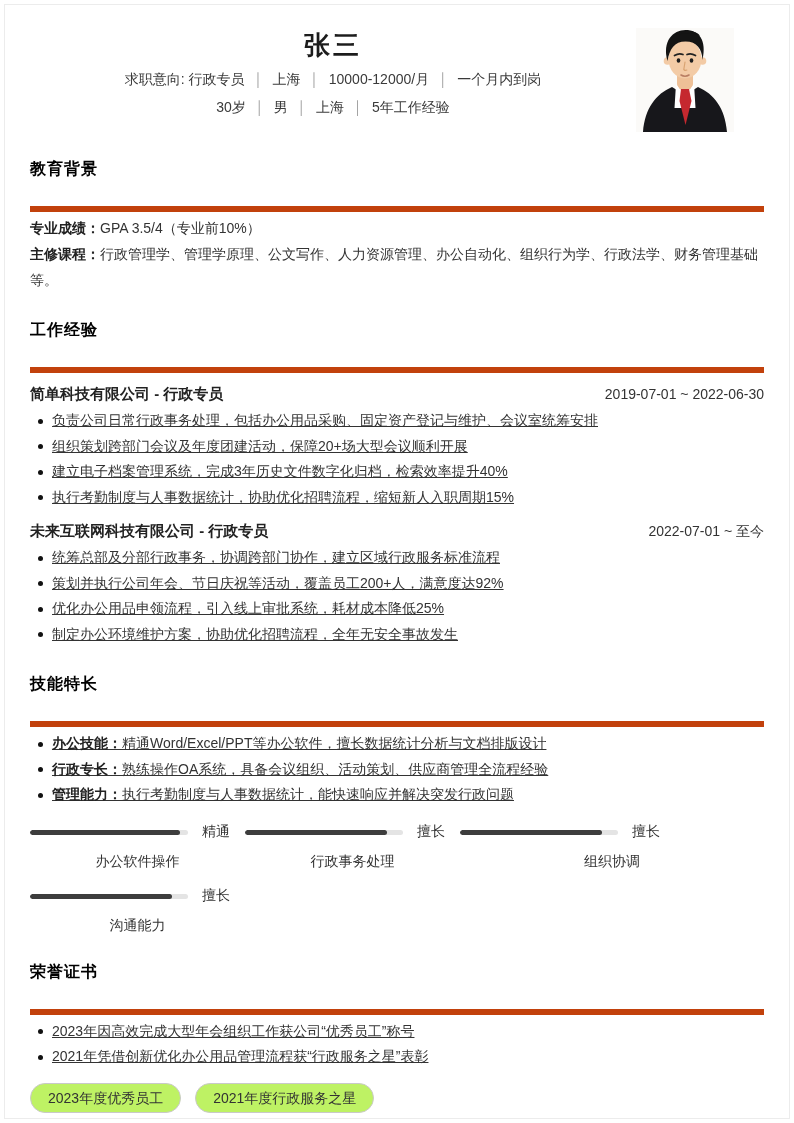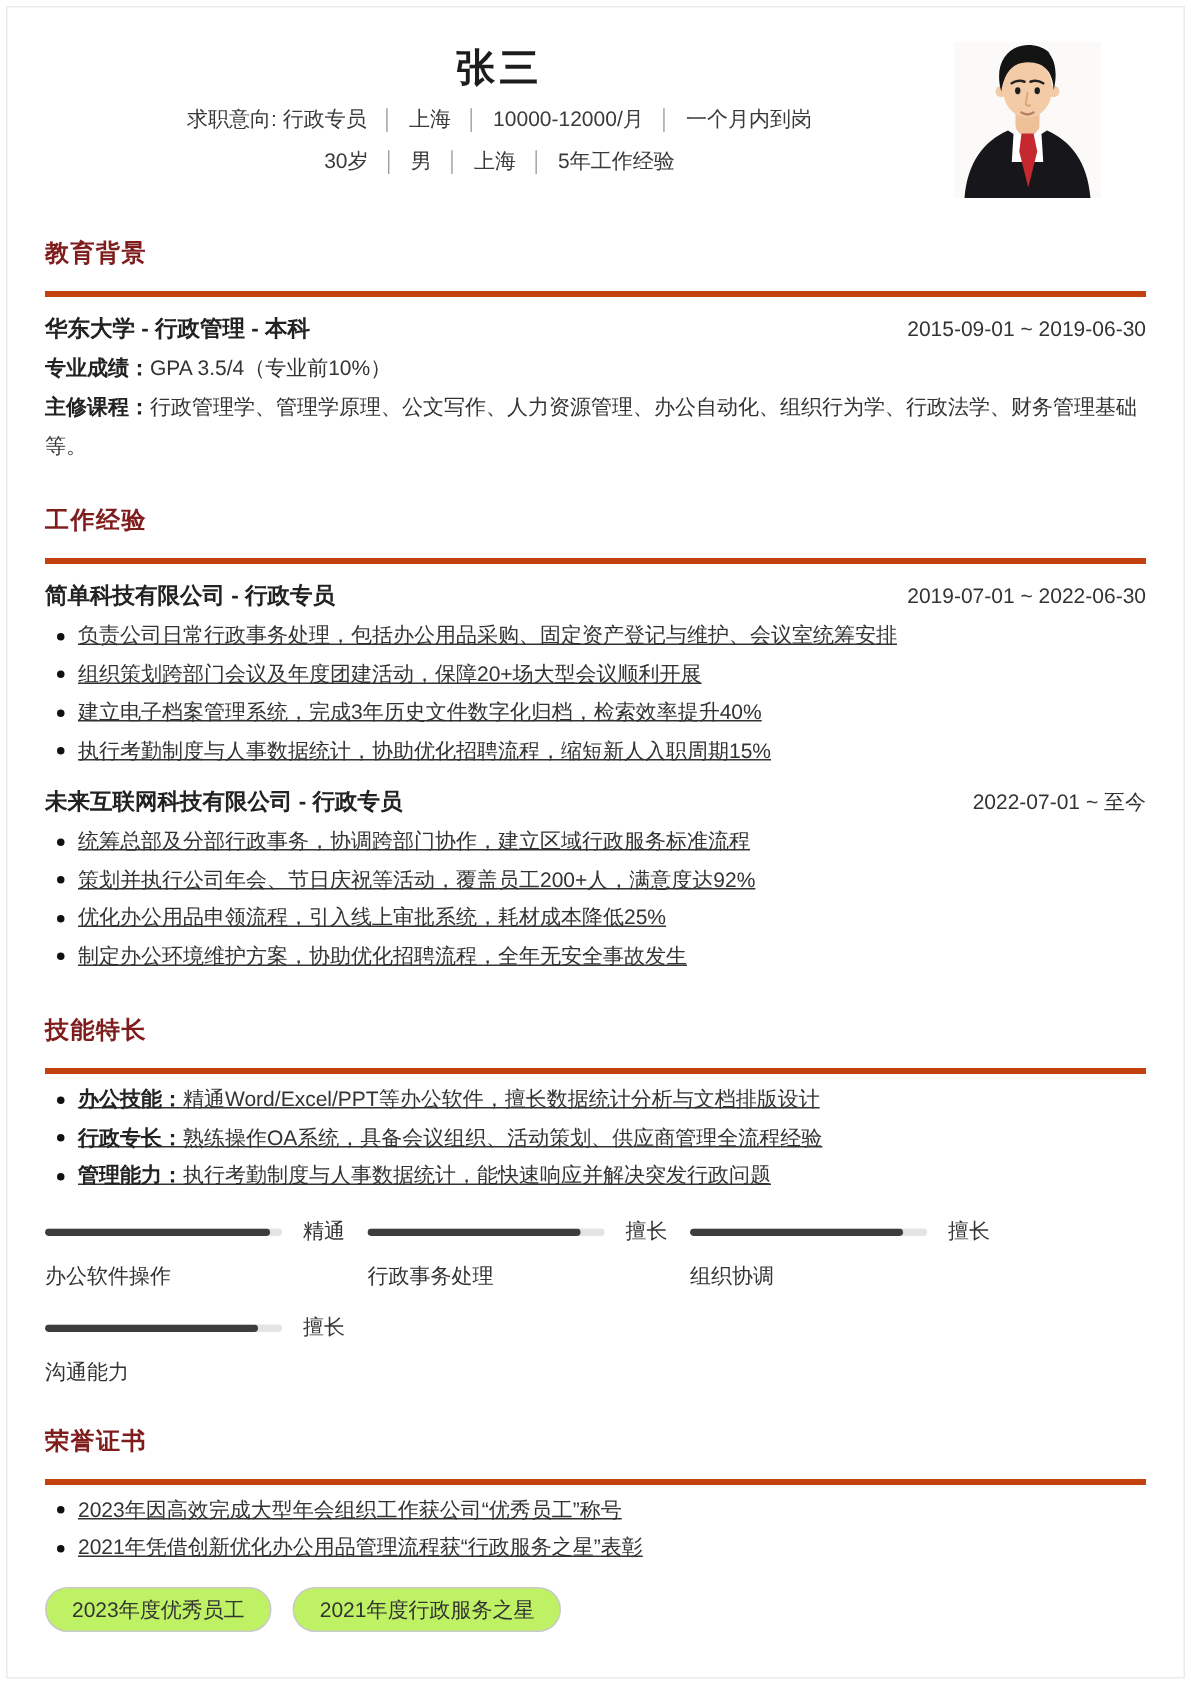--- a/index.html
+++ b/index.html
@@ -22,22 +22,22 @@
   .header-left { flex:1; text-align:center; padding-top:2px; }
   .name { font-size:26px; font-weight:bold; color:#1c1c1c; letter-spacing:3px; line-height:32px; }
   .info-line { margin-top:9px; font-size:14px; color:#3a3a3a; line-height:18px; }
   .info-line:first-of-type { margin-top:13px; }
   .sep { color:#9e9e9e; margin:0 10px; font-size:13px; }
   .photo-wrap { width:98px; height:104px; margin-right:30px; margin-top:1px; flex:none; }
   .photo-wrap svg { width:100%; height:100%; display:block; }
   
   .section { margin-top:27px; }
   .section-title {
-    font-size:16px; font-weight:bold; color:#7f1d1d;
-    padding-bottom:14px; border-bottom:4px solid #c2410c;
+    font-size:16px; font-weight:bold; color:#000000;
+    padding-bottom:26px; border-bottom:6px solid #c2410c;
     letter-spacing:1px;
   }
   .entry-head { display:flex; justify-content:space-between; align-items:baseline; margin-top:12px; }
   .entry-title { font-size:15px; font-weight:bold; color:#222; }
   .entry-date { font-size:14px; color:#333; }
   .details { margin-top:3px; }
   .detail-line { font-size:14px; color:#333; line-height:26px; }
   .detail-label { font-weight:bold; color:#222;text-align:right; }
   .bullets { margin-top:4px;text-decoration:underline; }
   .bullet {
@@ -45,21 +45,21 @@
     font-size:14px; color:#333; line-height:25.5px;
   }
   .bullet::before {
     content:""; position:absolute; left:8px; top:10.5px;
     width:5px; height:5px; border-radius:50%; background:#111;
   }
   .bullet .detail-label { font-weight:bold; color:#222; }
   
   .bars {
     display:grid; grid-template-columns:215px 215px 1fr;
-    row-gap:16px; margin-top:15px;
+    row-gap:16px; margin-top:15px;text-align:center;
   }
   .bar-row { display:flex; align-items:center; height:19px; }
   .bar-track { width:158px; height:5px; background:#e4e4e4; border-radius:3px; overflow:hidden; }
   .bar-fill { height:100%; background:#3d3d3d; border-radius:3px; }
   .bar-level { margin-left:14px; font-size:14px; color:#333; }
   .bar-name { margin-top:11px; font-size:14px; color:#333; }
   
   .badges { display:flex; gap:14px; margin-top:13px; }
   .badge {
     border:1px solid #c9c9c9; border-radius:16px;
@@ -110,24 +110,20 @@
 
         <path d="M49 34 l-1.2 7.5 q1.4 1.6 3 0.6" stroke="#d9a473" stroke-width="1.2" fill="none" stroke-linecap="round"></path>
 
         <path d="M45 47 q4 2.6 8 0" stroke="#b97e63" stroke-width="1.6" fill="none" stroke-linecap="round"></path>
       </svg>
     </div>
   </div>
 
   <div class="section">
     <div class="section-title">教育背景</div>
-    <div class="entry-head">
-      <span class="entry-title">华东大学 - 行政管理 - 本科</span>
-      <span class="entry-date">2015-09-01 ~ 2019-06-30</span>
-    </div>
     <div class="details">
       <div class="detail-line">
         <span class="detail-label">专业成绩：</span><span>GPA 3.5/4（专业前10%）</span>
       </div>
       <div class="detail-line">
         <span class="detail-label">主修课程：</span><span>行政管理学、管理学原理、公文写作、人力资源管理、办公自动化、组织行为学、行政法学、财务管理基础等。</span>
       </div>
     </div>
   </div>
 

